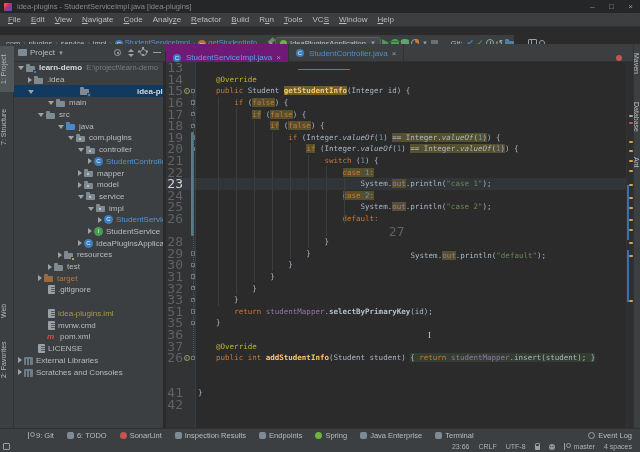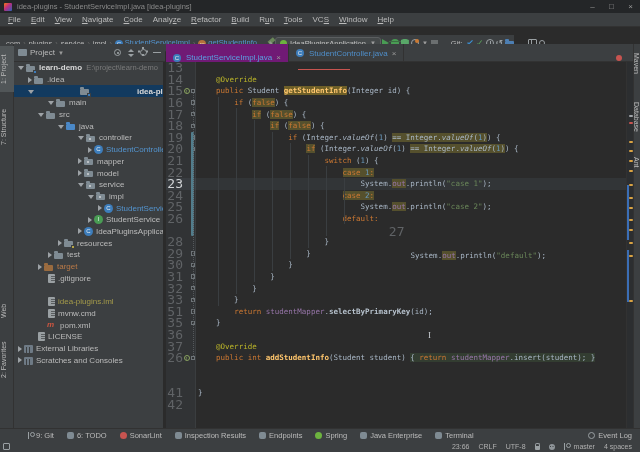--- a/index.html
+++ b/index.html
@@ -327,20 +327,27 @@
       <div class="trow" style="padding-left: 24px;">
         <span class="tri e"></span>
         <span class="tico f-base"></span>
         <span class="tlab">src</span>
       </div>
       <div class="trow" style="padding-left: 44px;">
         <span class="tri e"></span>
         <span class="tico f-base f-src"></span>
         <span class="tlab">java</span>
       </div>
+      <div class="trow" style="padding-left: 54px;">
+        <span class="tri e"></span>
+        <span class="tico f-base f-pkg">
+          <span class="dot"></span>
+        </span>
+        <span class="tlab">com.plugins</span>
+      </div>
       <div class="trow" style="padding-left: 64px;">
         <span class="tri e"></span>
         <span class="tico f-base f-pkg">
           <span class="dot"></span>
         </span>
         <span class="tlab">controller</span>
       </div>
       <div class="trow" style="padding-left: 74px;">
         <span class="tri c"></span>
         <span class="tico c-class">C</span>

